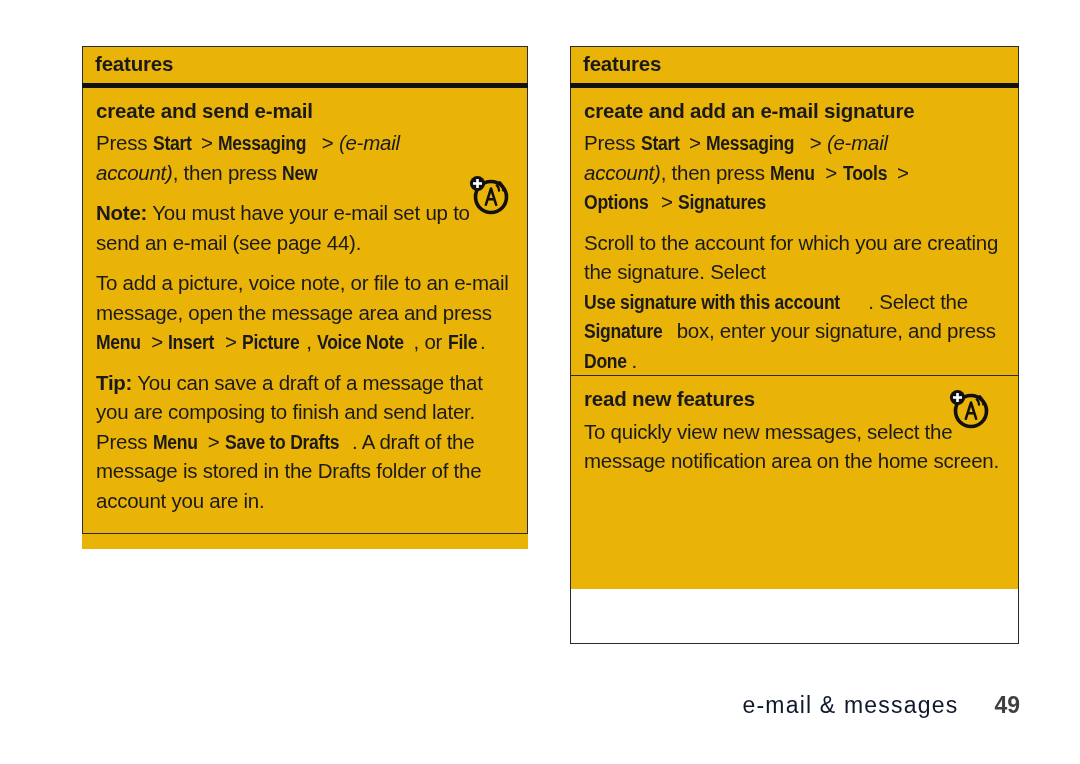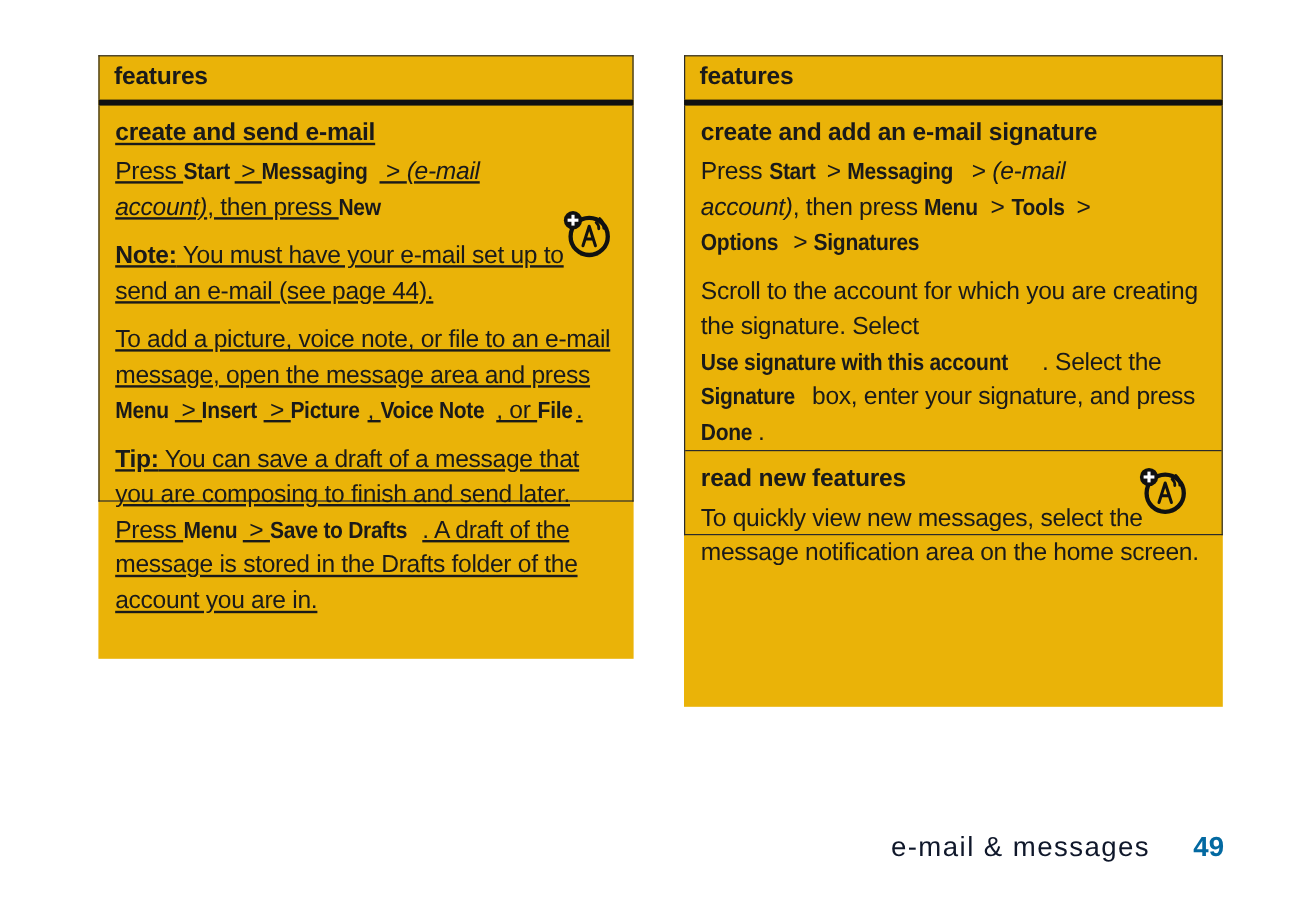--- a/index.html
+++ b/index.html
@@ -39,22 +39,22 @@
     height: 5px;
     background: #111111;
   }
   .panel-body {
     box-sizing: border-box;
     border: 1.5px solid #2b2b2b;
     border-top: none;
     padding: 7px 13px 12px 13px;
     position: relative;
   }
-  #left-panel .panel-body  { height: 330px; text-decoration: underline; }
-  #right-panel .panel-body { height: 358px; padding-bottom: 0; }
+  #left-panel .panel-body  { height: 446px; }
+  #right-panel .panel-body { height: 556px; padding-bottom: 0; }
 
   
   h2.section-title {
     margin: 4px 0 6px 0;
     font-size: 20.5px;
     font-weight: bold;
     letter-spacing: -0.2px;
     line-height: 1.15;
   }
   p.para {
@@ -111,21 +111,21 @@
   #footer .footer-label {
     font-size: 23px;
     letter-spacing: 1.2px;
     font-weight: 300;
     color: #0f172a;
   }
   #footer .footer-page {
     font-size: 23px;
     font-weight: bold;
     margin-left: 36px;
-    color: #0369a1;
+    color: #404040;
     letter-spacing: 0;
   }
 </style>
 </head>
 <body>
 
 <div class="panel" id="left-panel">
   <div class="panel-header">features</div>
   <div class="header-rule"></div>
   <div class="panel-body">

